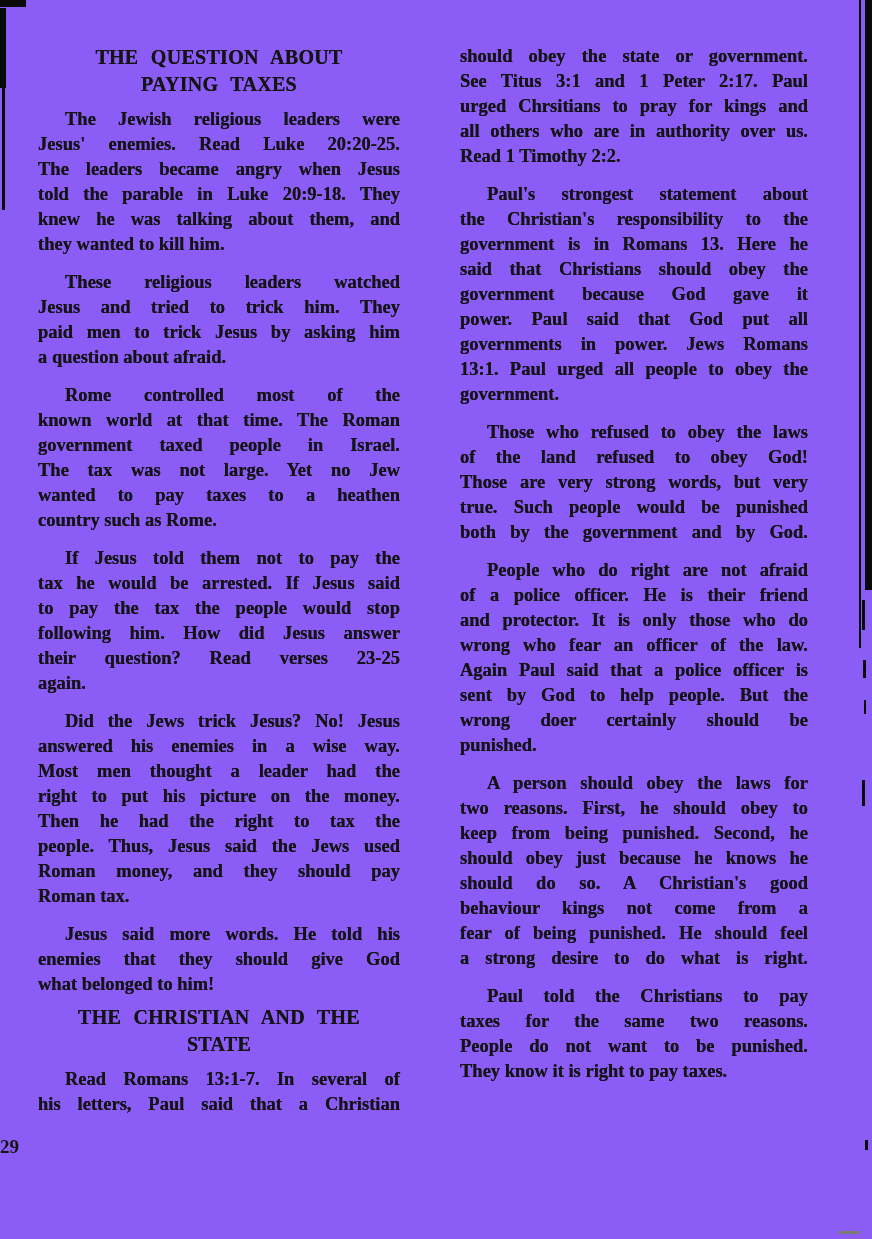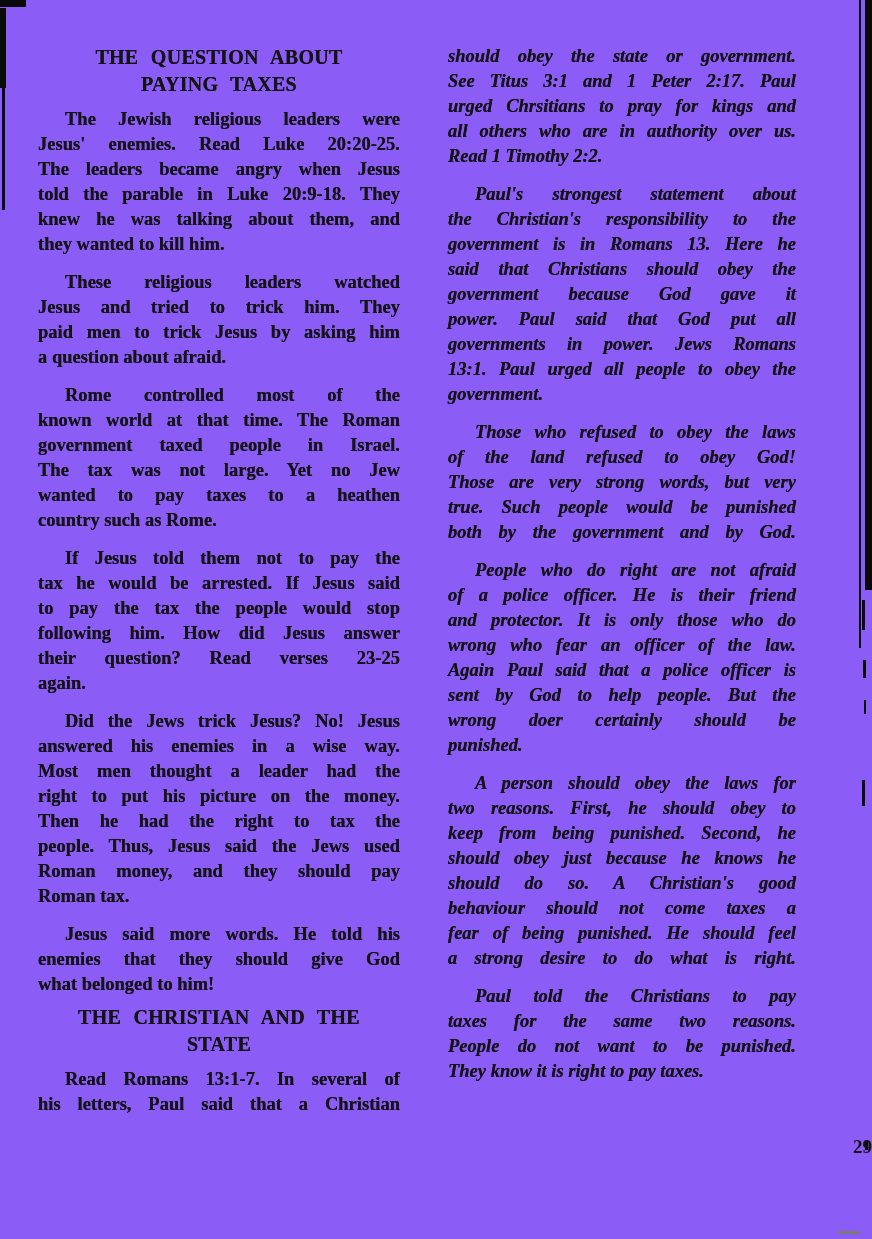--- a/index.html
+++ b/index.html
@@ -14,21 +14,21 @@
     background: #8b5cf6;
     overflow: hidden;
     font-family: "Liberation Serif", "DejaVu Serif", serif;
     color: #141414;
   }
   .col {
     position: absolute;
     top: 44px;
   }
   .col-left  { left: 38px;  width: 362px; }
-  .col-right { left: 448px; width: 348px; font-style: italic; }
+  .col-right { left: 460px; width: 348px; }
 
   .block { margin: 0 0 13px 0; }
 
   .para .line {
     font-size: 18.5px;
     font-weight: bold;
     line-height: 25px;
     text-align: justify;
     text-align-last: justify;
     text-shadow: 0 0 0.4px rgba(10,10,10,0.85);
@@ -53,21 +53,21 @@
     white-space: nowrap;
   }
   .heading { margin-bottom: 9px; }
   .heading:not(:first-child) { margin-top: -6px; }
 
   .pageno {
     position: absolute;
     top: 1136px;
     left: 0;
     width: 100%;
-    text-align: right;
+    text-align: left;
     font-size: 19px;
     font-weight: bold;
   }
 
   .artifact { position: absolute; background: #0a0a0a; }
   .a-corner      { left: 0;    top: 0;     width: 26px; height: 7px; }
   .a-left-blob   { left: 0;    top: 8px;   width: 6px;  height: 80px; }
   .a-left-line   { left: 2px;  top: 8px;   width: 3px;  height: 202px; }
   .a-right-thin  { left: 859px; top: 0;    width: 2px;  height: 648px; }
   .a-right-thick { left: 865px; top: 0;    width: 7px;  height: 590px; }
@@ -188,21 +188,21 @@
         <div class="line">sent by God to help people. But the</div>
         <div class="line">wrong doer certainly should be</div>
         <div class="line line-last">punished.</div>
       </div>
       <div class="block para">
         <div class="line line-indent">A person should obey the laws for</div>
         <div class="line">two reasons. First, he should obey to</div>
         <div class="line">keep from being punished. Second, he</div>
         <div class="line">should obey just because he knows he</div>
         <div class="line">should do so. A Christian's good</div>
-        <div class="line">behaviour should not come taxes a</div>
+        <div class="line">behaviour kings not come from a</div>
         <div class="line">fear of being punished. He should feel</div>
         <div class="line">a strong desire to do what is right.</div>
       </div>
       <div class="block para">
         <div class="line line-indent">Paul told the Christians to pay</div>
         <div class="line">taxes for the same two reasons.</div>
         <div class="line">People do not want to be punished.</div>
         <div class="line line-last">They know it is right to pay taxes.</div>
       </div>
     </div>

